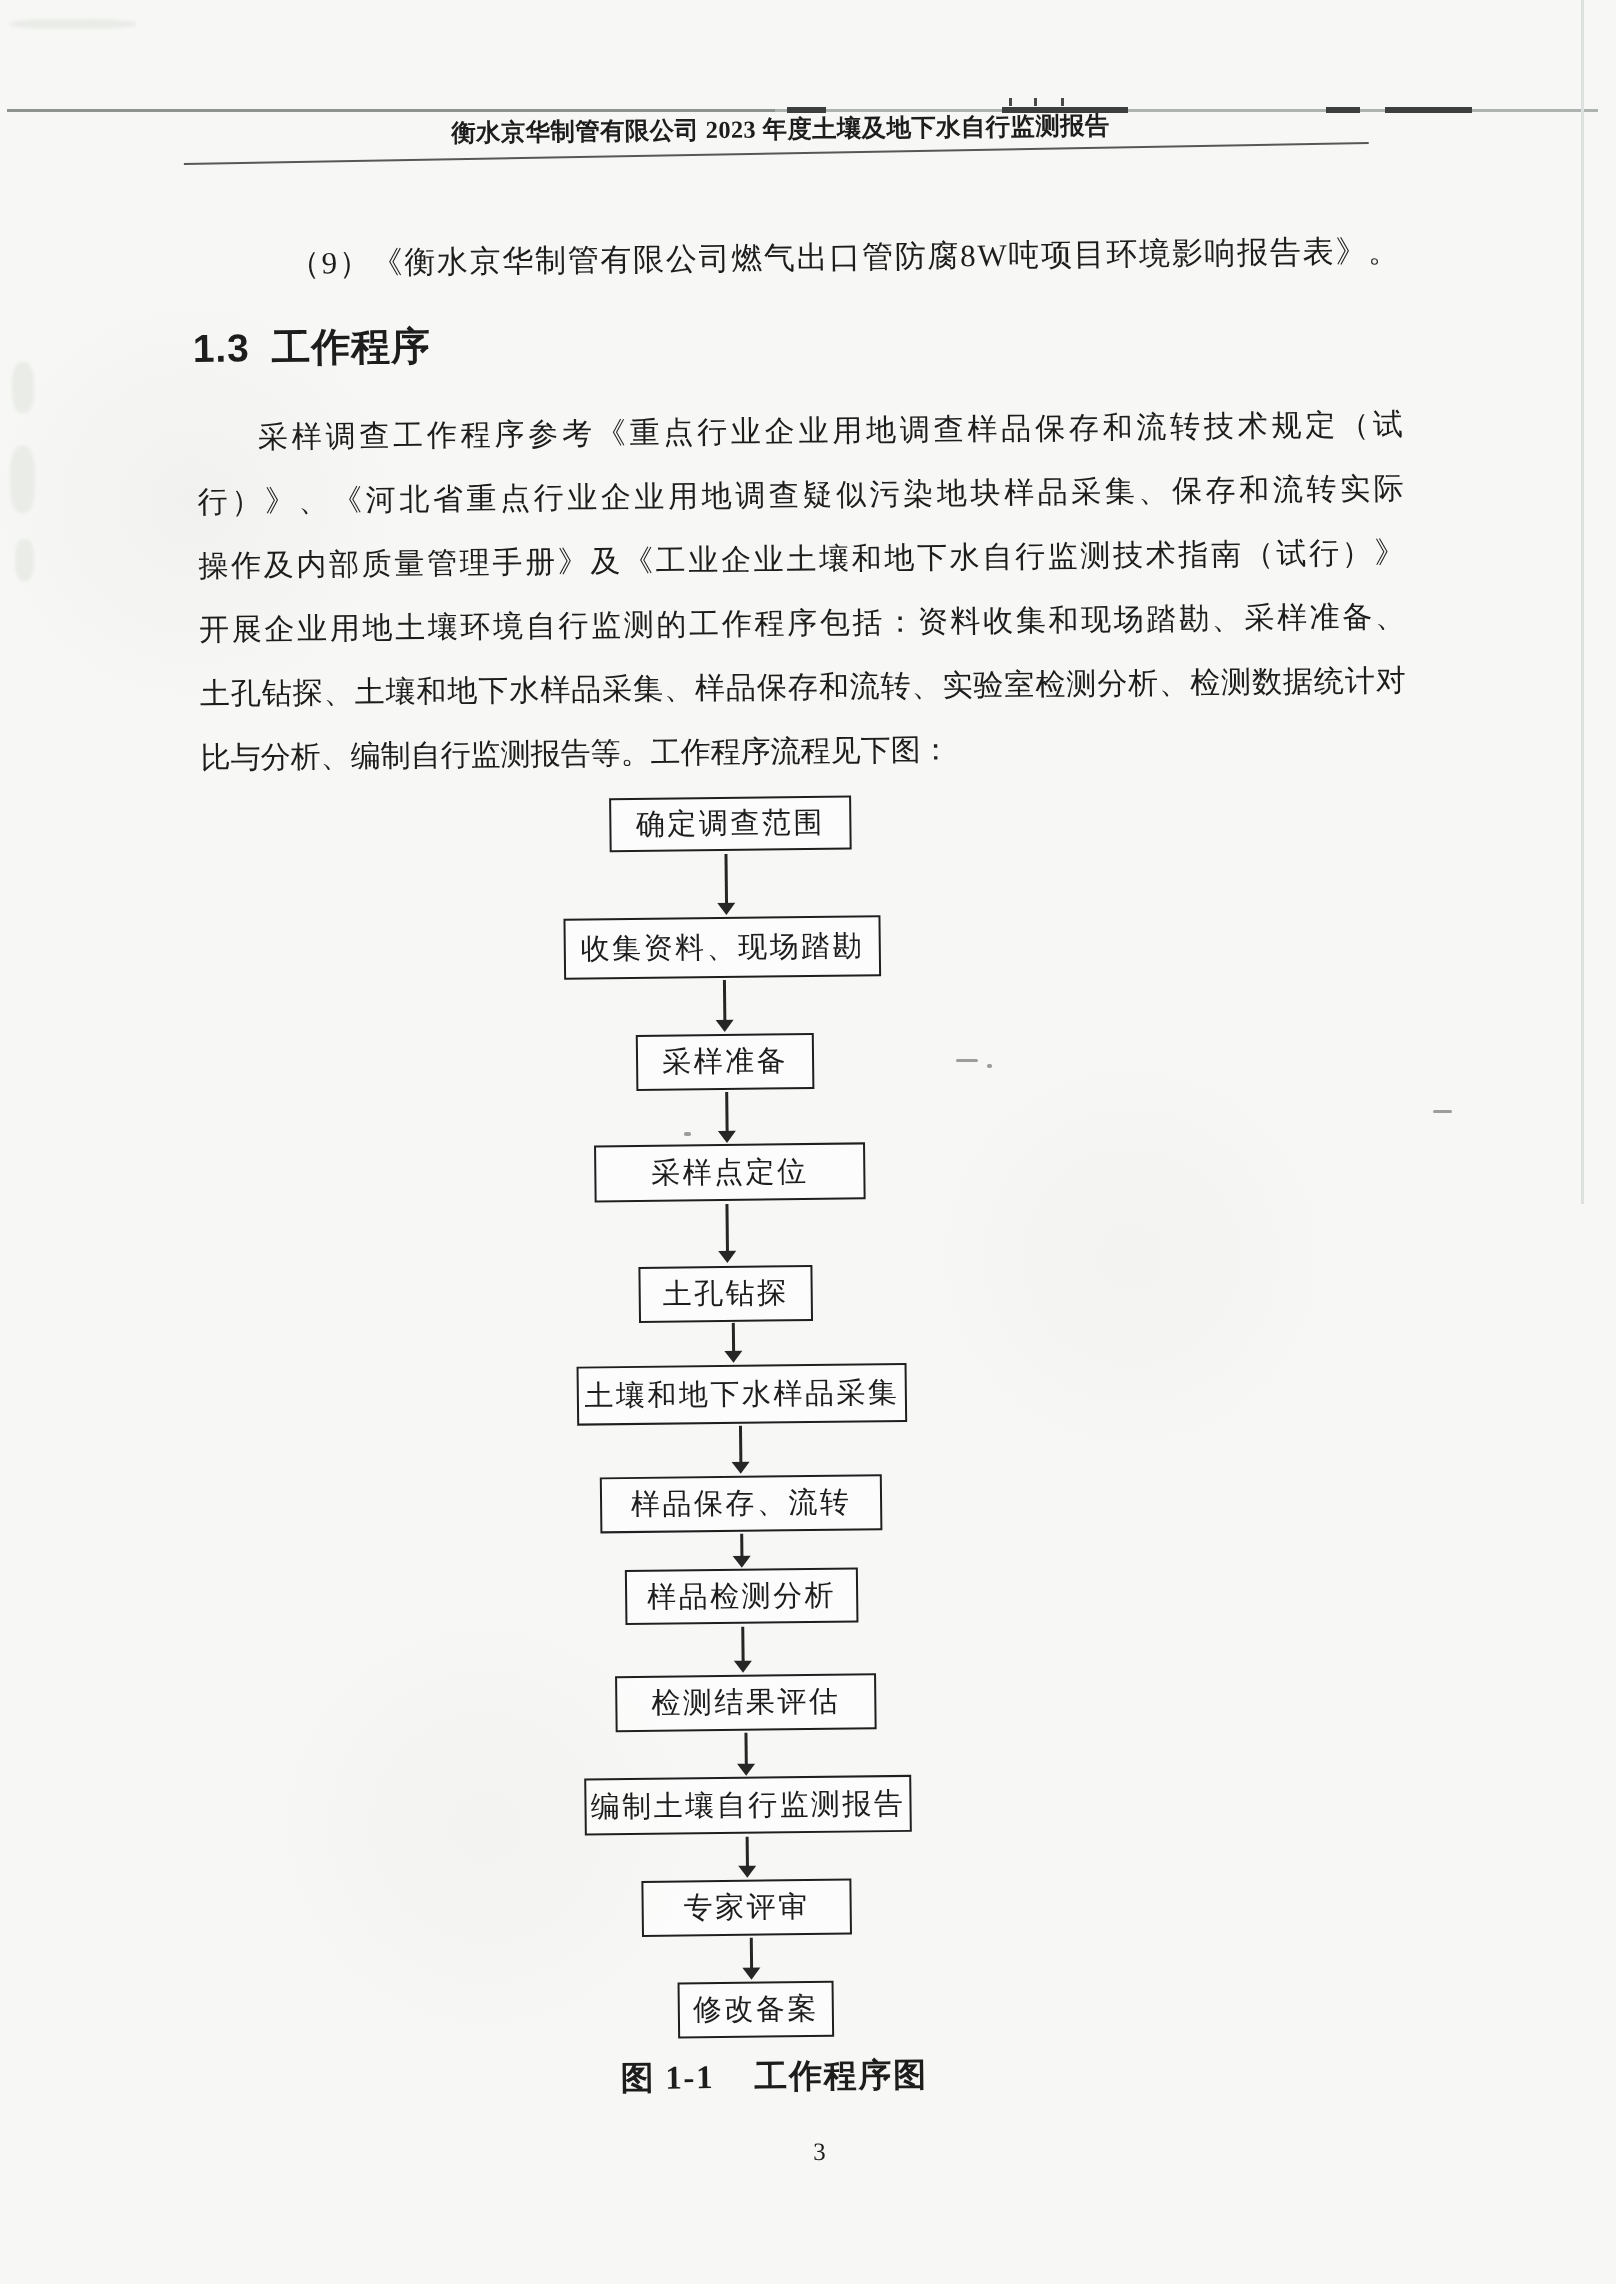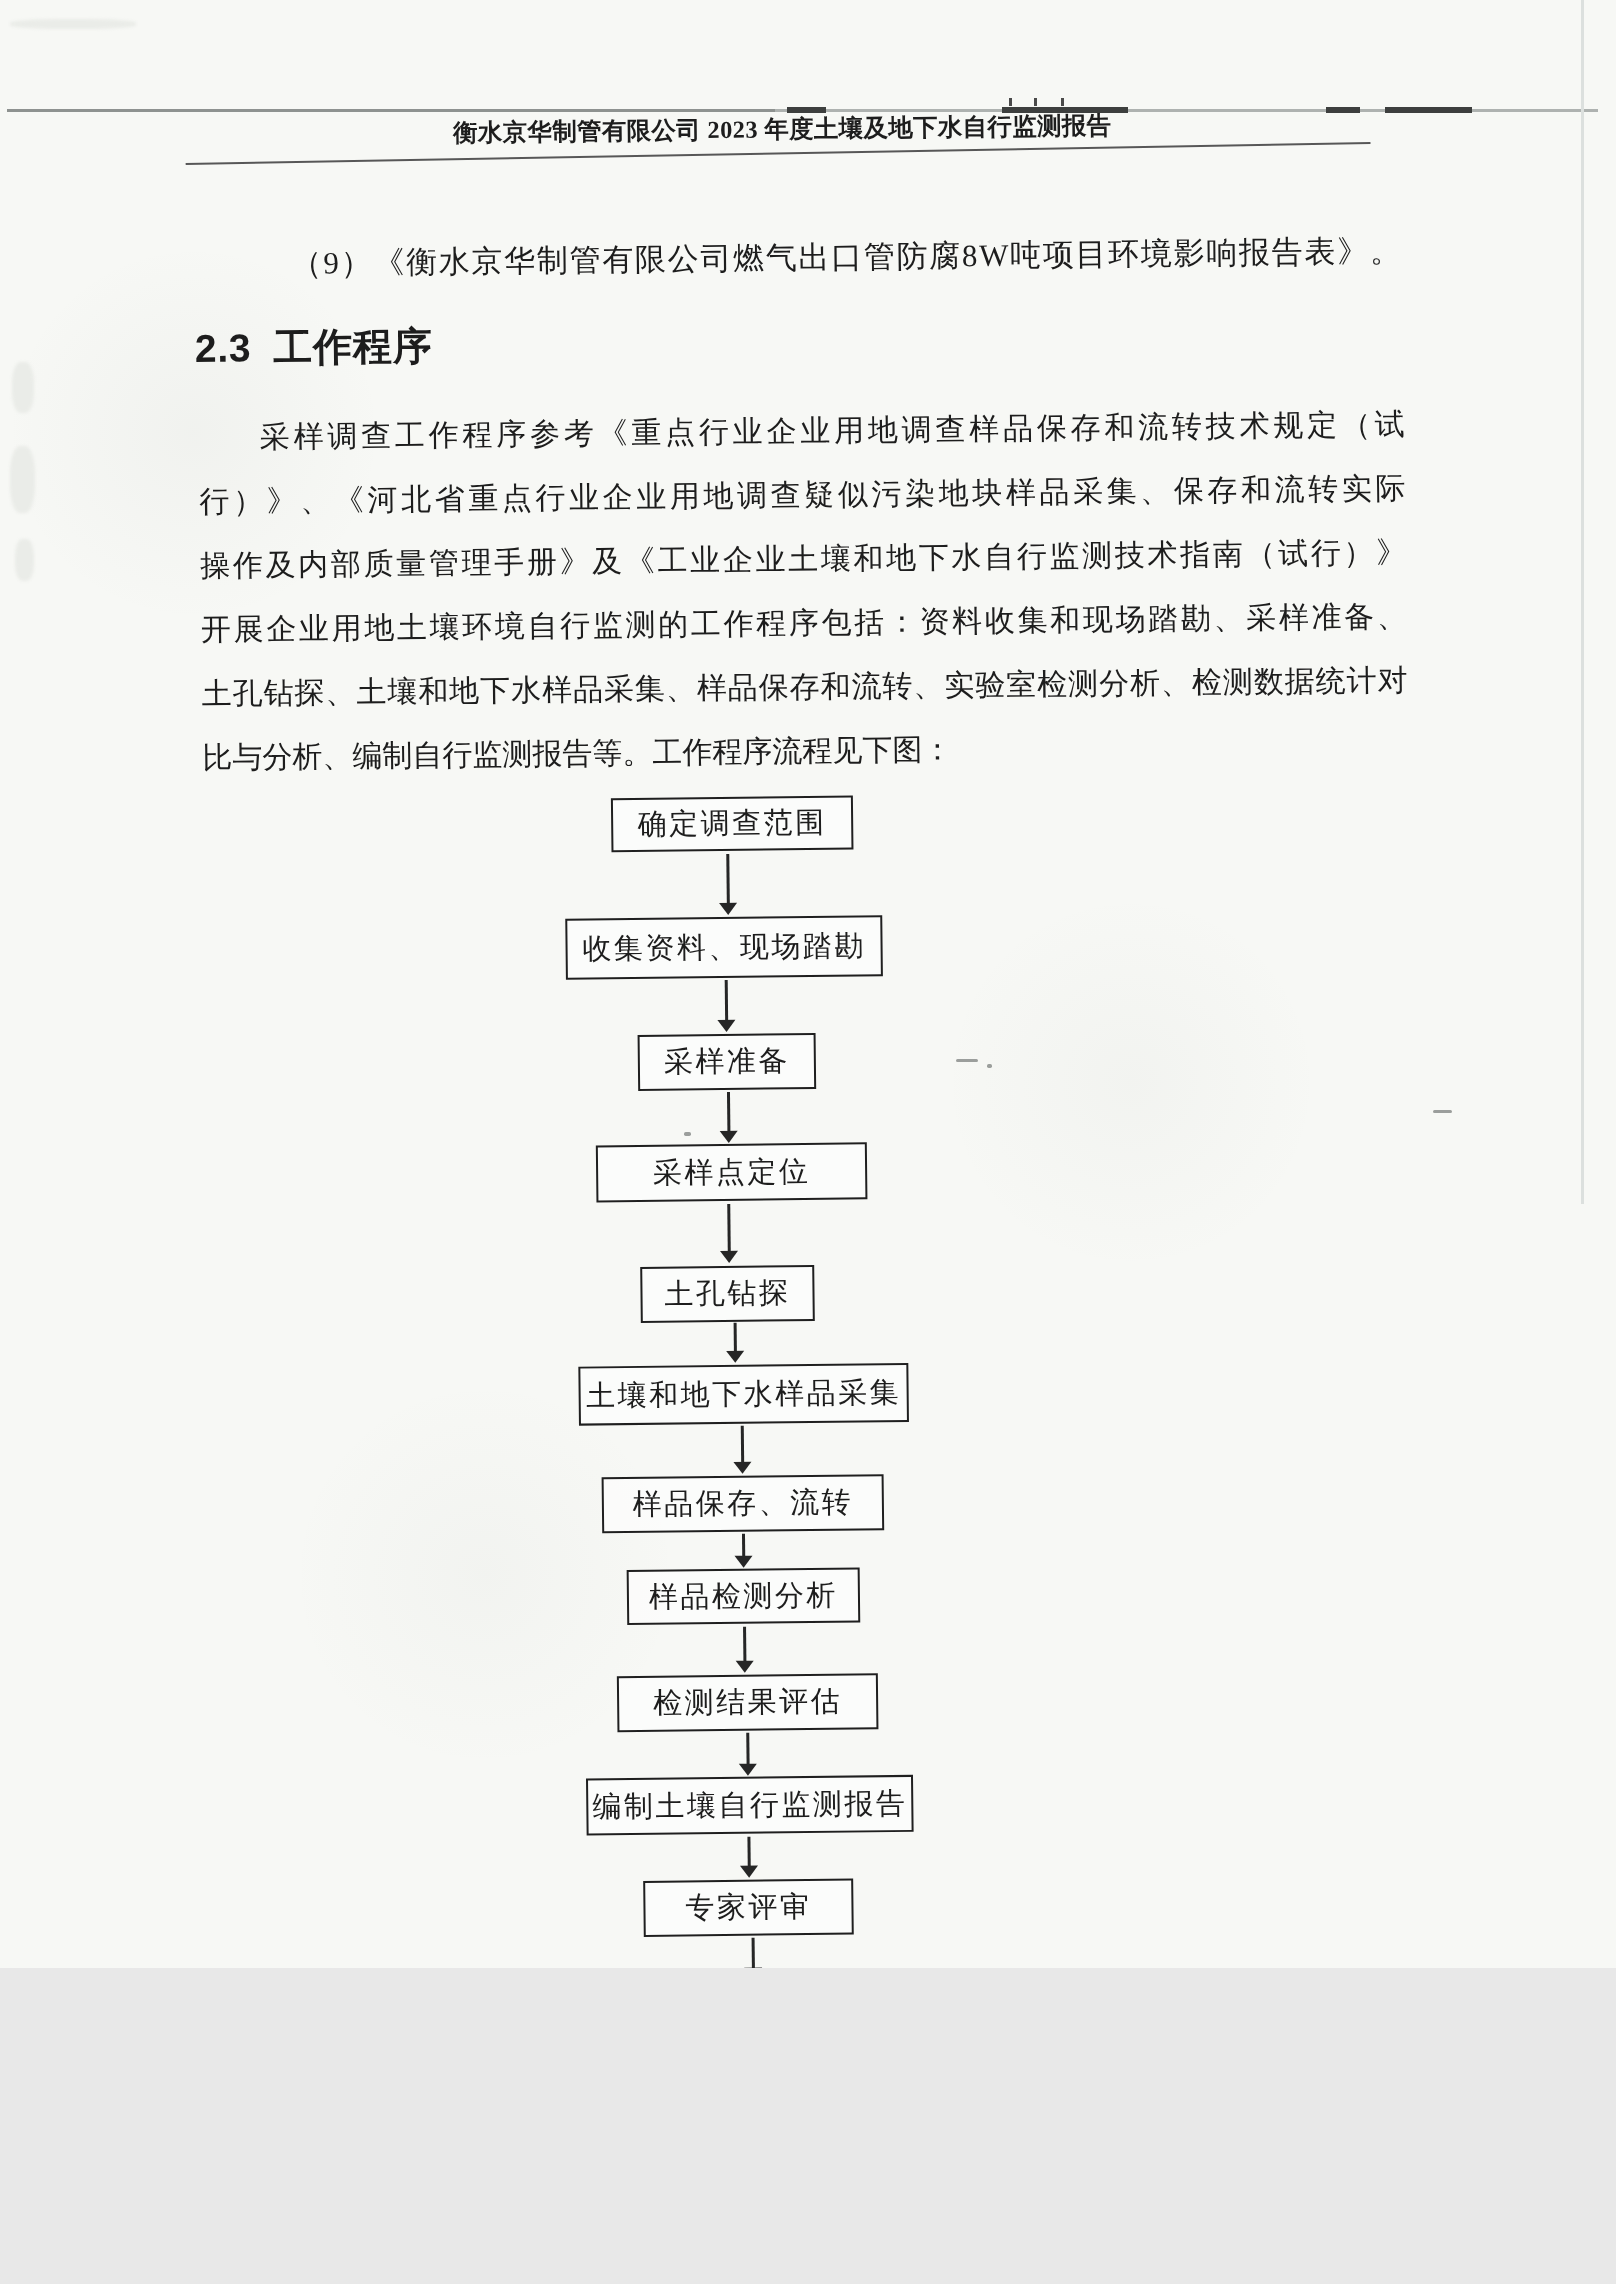--- a/index.html
+++ b/index.html
@@ -1,18 +1,18 @@
 <!DOCTYPE html>
 <html style="font-size:13.5px"><head>
 <meta charset="utf-8">
 <style>
   html,body{margin:0;padding:0;background:#e8e8e8;}
   .page{
     position:relative;
-    width:1616px;height:1968px;
+    width:1616px;height:2284px;
     margin:0 auto;
     background:#f7f8f5;
     overflow:hidden;
     font-family:"Liberation Serif","DejaVu Serif",serif;
     color:#1d1d1d;
     background-image:
       radial-gradient(circle at 12% 22%, rgba(120,128,120,0.05), transparent 9%),
       radial-gradient(circle at 70% 55%, rgba(120,128,120,0.04), transparent 12%),
       radial-gradient(circle at 30% 80%, rgba(120,128,120,0.04), transparent 10%);
   }
@@ -101,21 +101,21 @@
   <div class="speck" style="left:1433px;top:1110px;width:18.5px;height:3.4px;"></div>
 
   <div class="scan">
 
     <div class="header-title">衡水京华制管有限公司 2023 年度土壤及地下水自行监测报告</div>
     <div class="header-underline"></div>
 
     <div class="item9">（9）《衡水京华制管有限公司燃气出口管防腐8W吨项目环境影响报告表》。</div>
 
     <div class="section-heading">
-      <span class="hnum">2.3</span><span>工作程序</span>
+      <span class="hnum">1.3</span><span>工作程序</span>
     </div>
 
     <div class="paragraph">
       <div class="para-line first">采样调查工作程序参考《重点行业企业用地调查样品保存和流转技术规定（试</div>
       <div class="para-line">行）》、《河北省重点行业企业用地调查疑似污染地块样品采集、保存和流转实际</div>
       <div class="para-line">操作及内部质量管理手册》及《工业企业土壤和地下水自行监测技术指南（试行）》</div>
       <div class="para-line">开展企业用地土壤环境自行监测的工作程序包括：资料收集和现场踏勘、采样准备、</div>
       <div class="para-line">土孔钻探、土壤和地下水样品采集、样品保存和流转、实验室检测分析、检测数据统计对</div>
       <div class="para-line last">比与分析、编制自行监测报告等。工作程序流程见下图：</div>
     </div>

